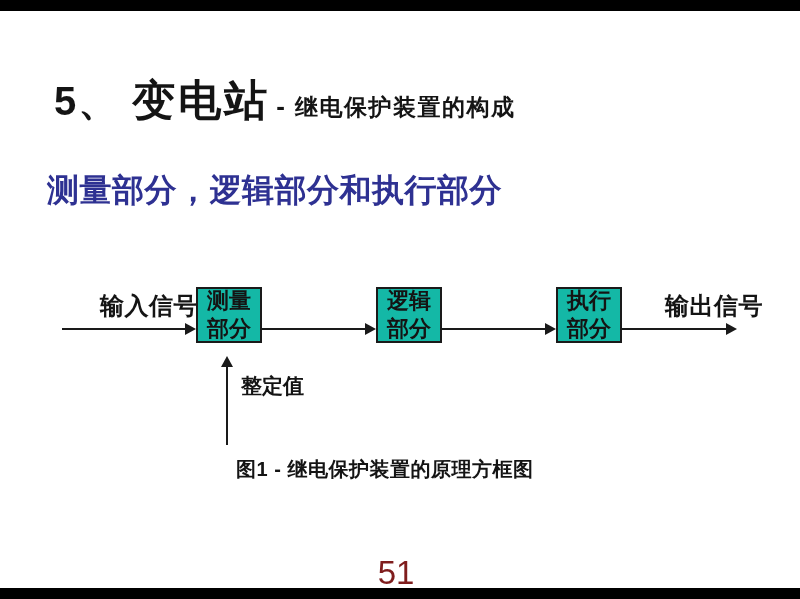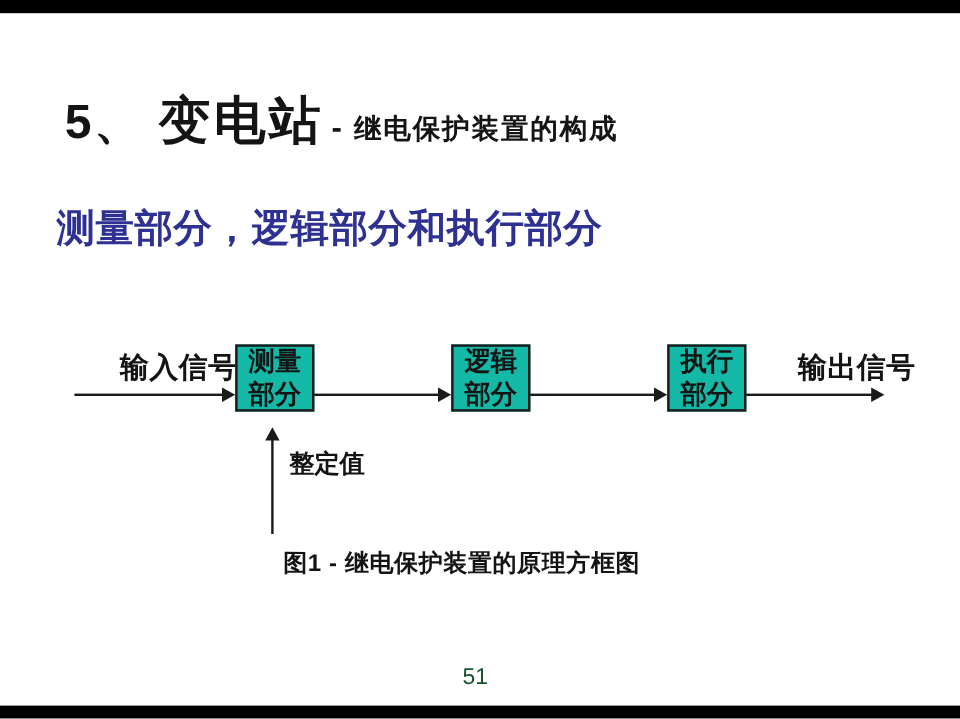--- a/index.html
+++ b/index.html
@@ -129,23 +129,23 @@
     font-weight: 800;
     letter-spacing: 0.5px;
     white-space: nowrap;
   }
   .page-number {
     position: absolute;
     left: 0;
     top: 554px;
     width: 792px;
     text-align: center;
-    font-size: 19px;
+    font-size: 33px;
     font-weight: 400;
-    color: #14532d;
+    color: #7f1d1d;
   }
 </style>
 </head>
 <body>
 
 <div class="slide">
 
   <div class="letterbox top"></div>
 
   <div class="title-row">

